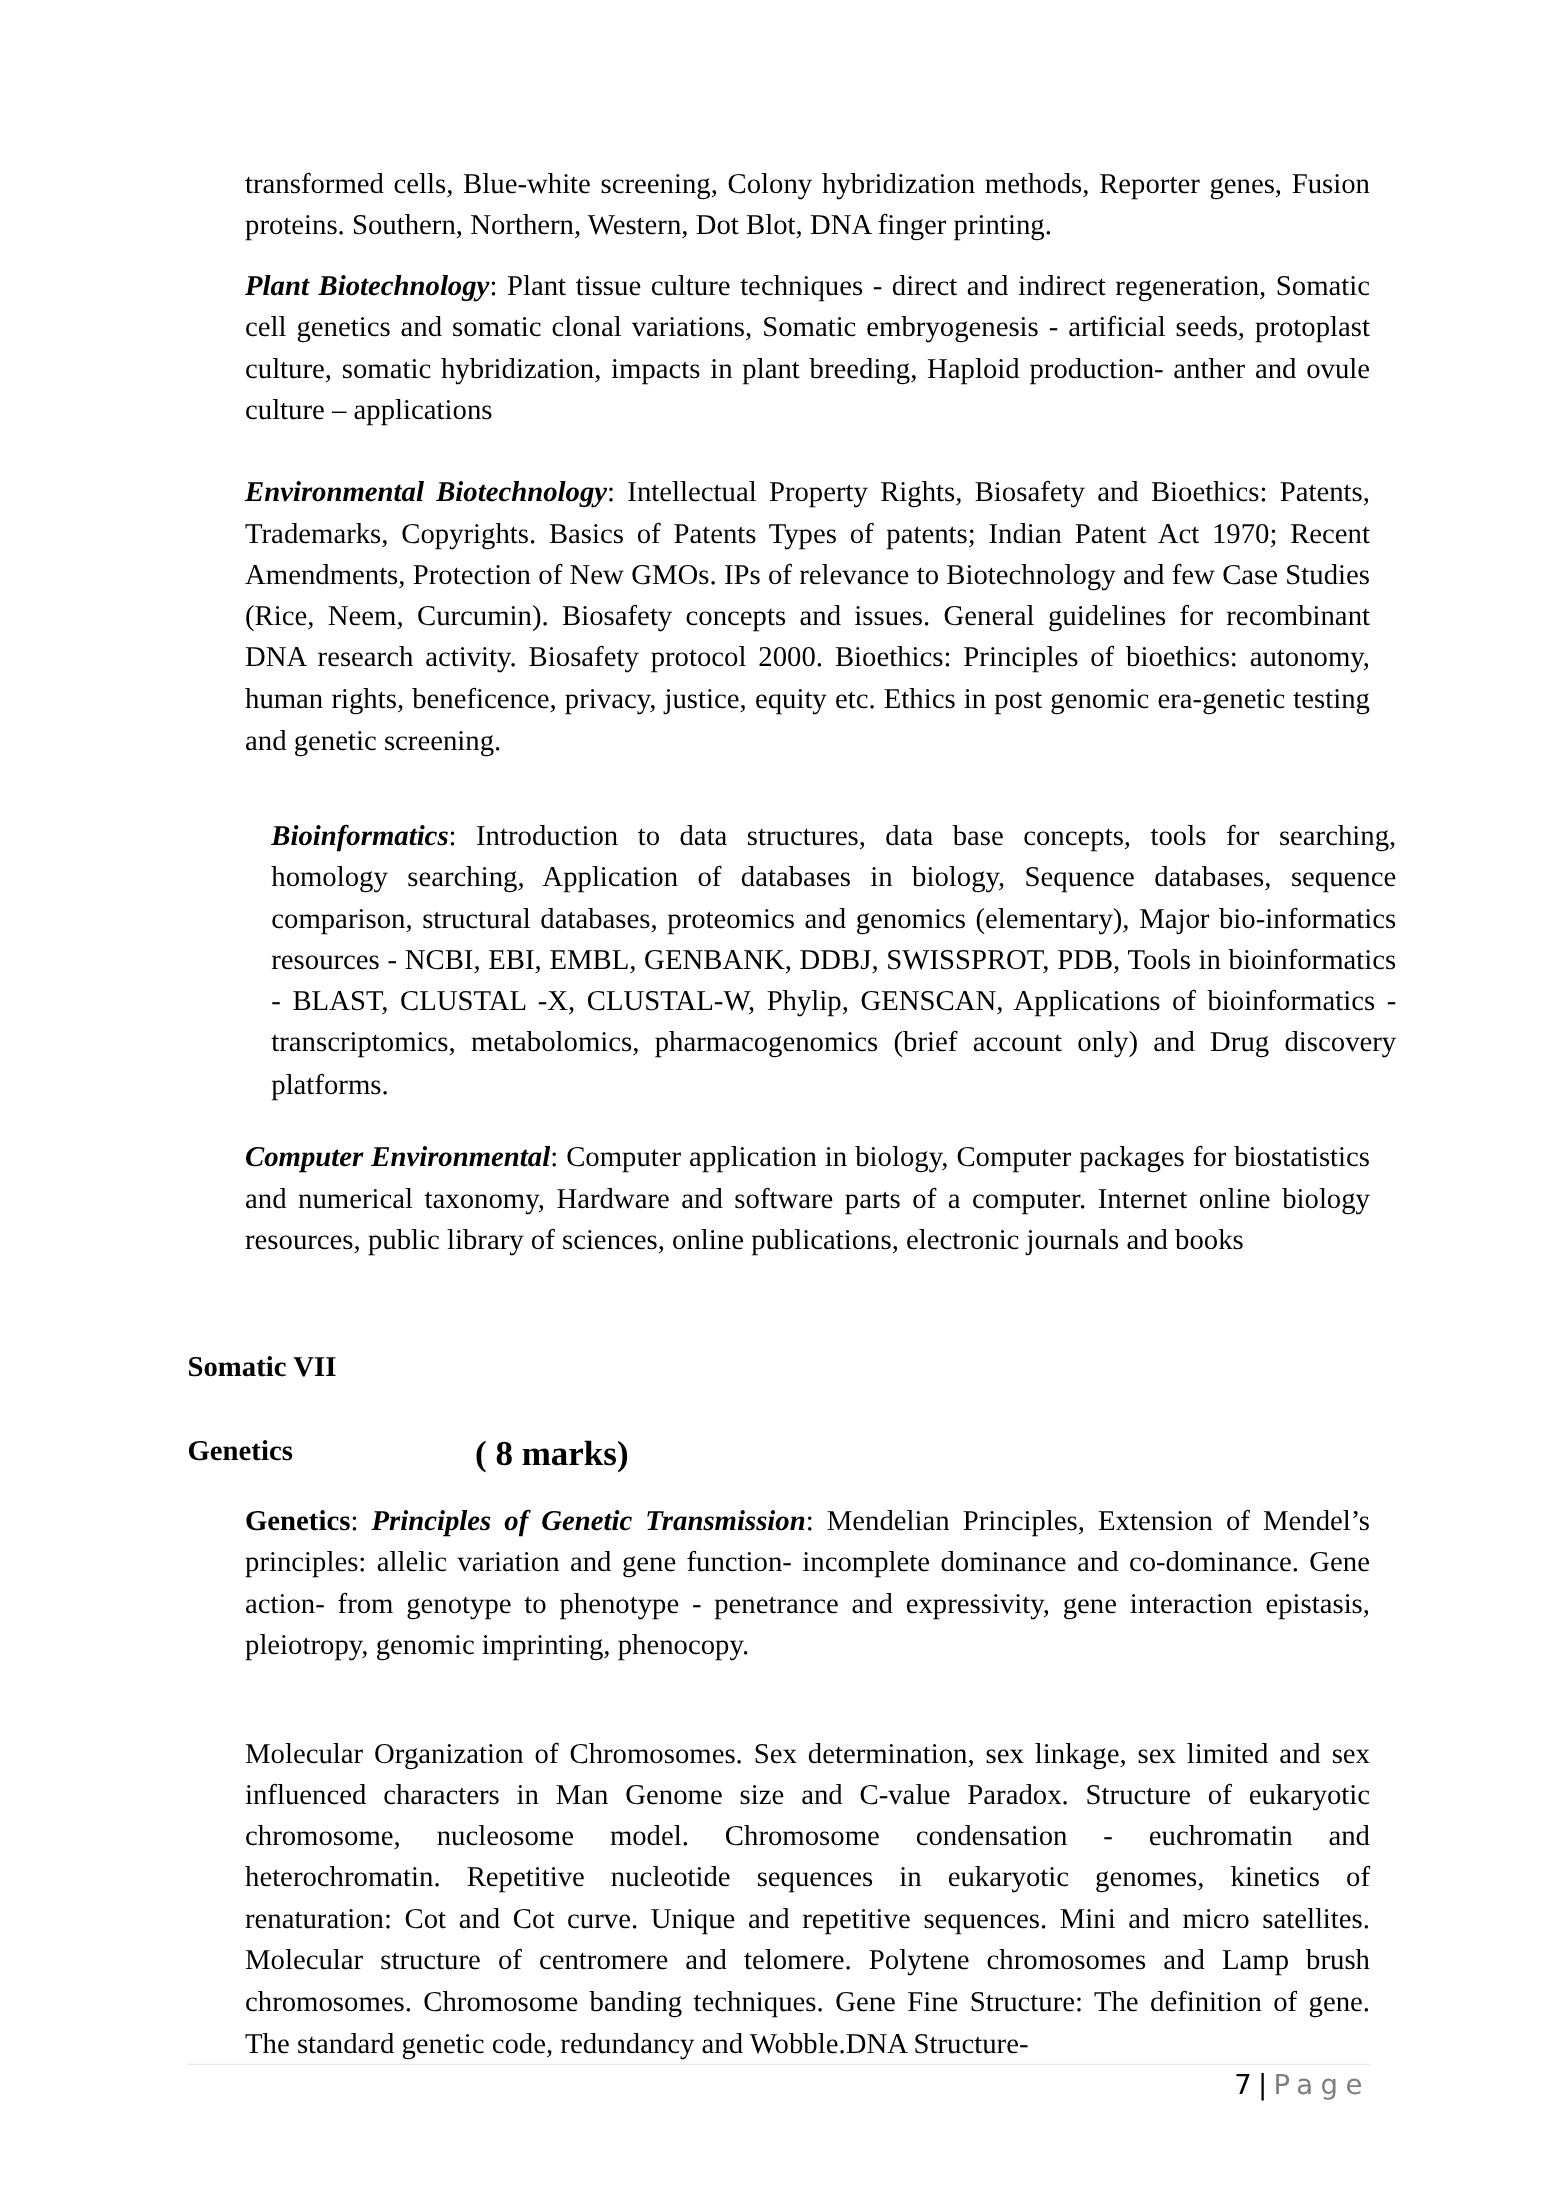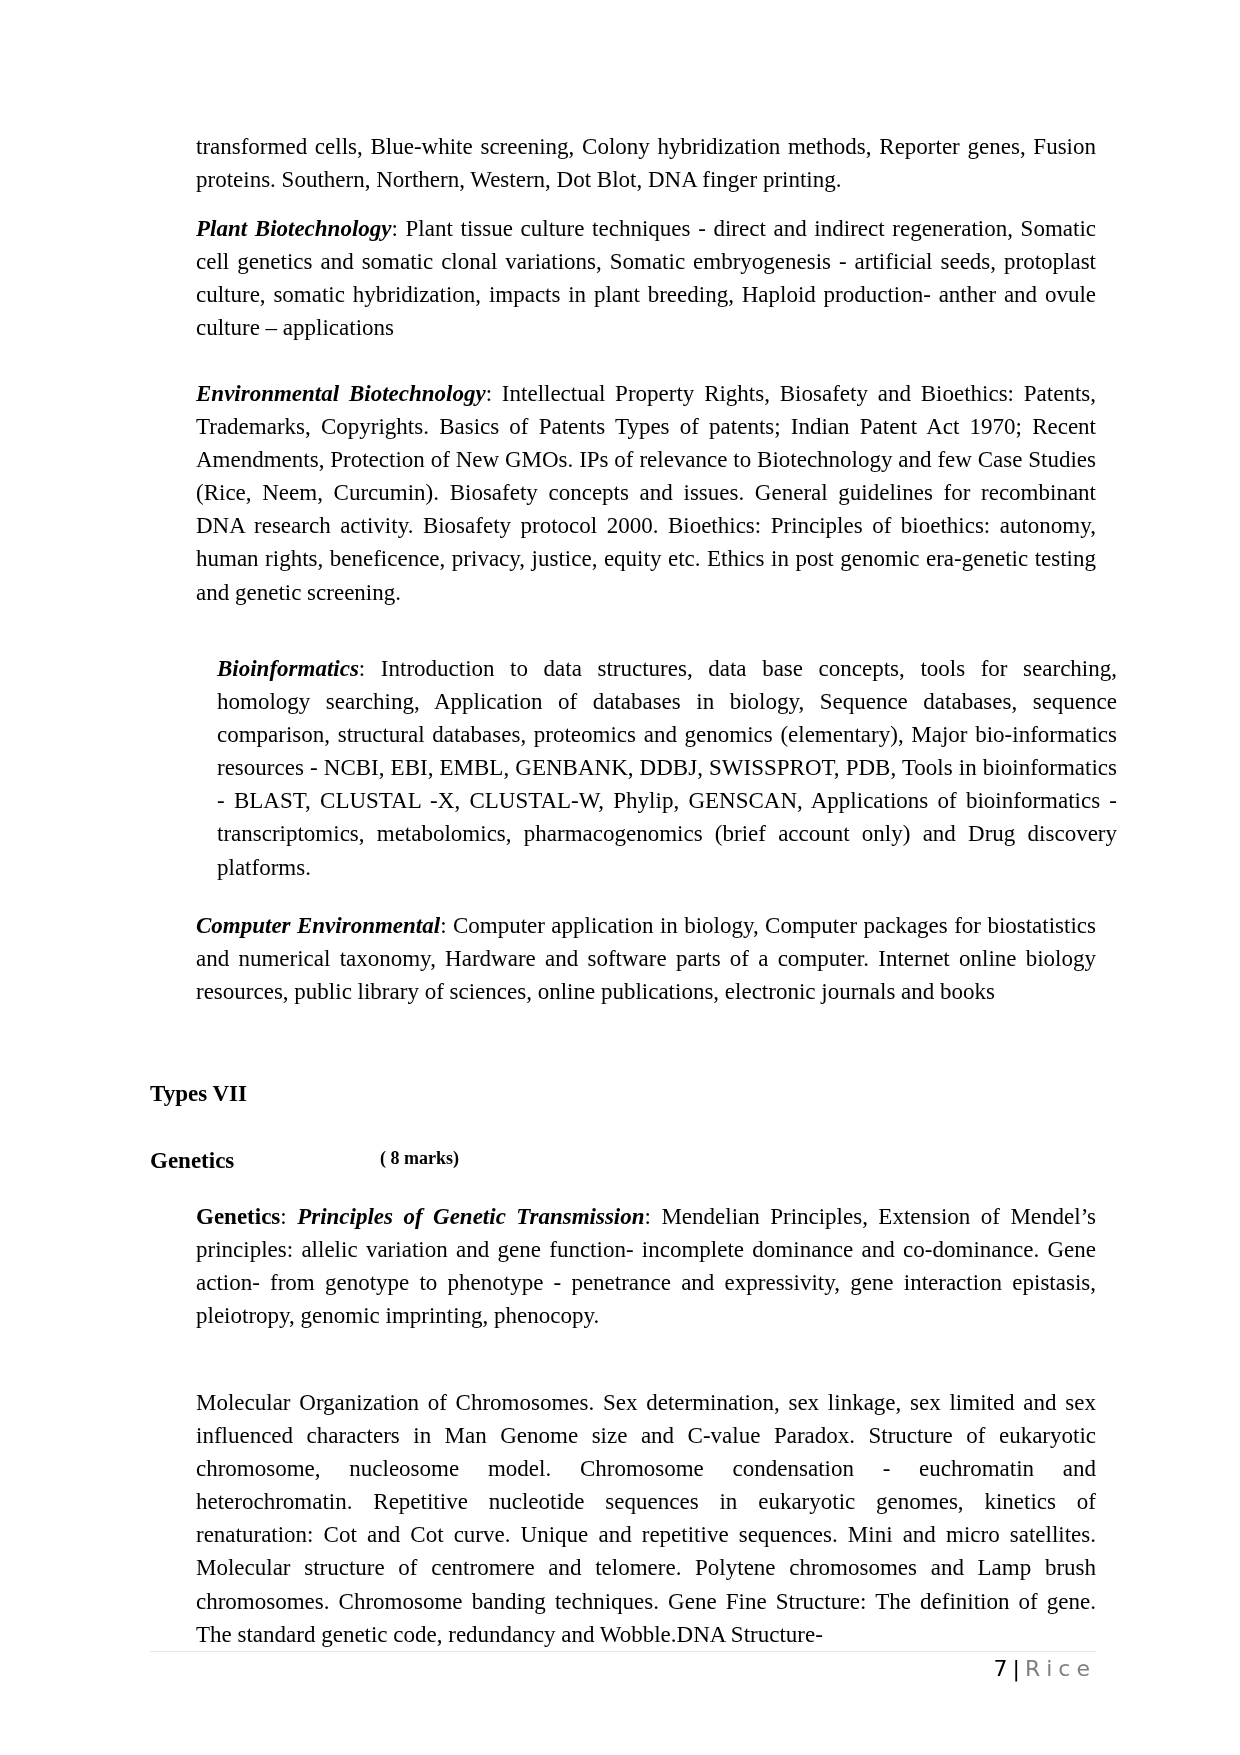--- a/index.html
+++ b/index.html
@@ -11,21 +11,21 @@
   .para {
     position: absolute; left: 196px; width: 900px;
     font-size: 23px; line-height: 33.1px; text-align: justify;
     margin: 0;
   }
   .para .lead-i { font-weight: bold; font-style: italic; }
   .para .lead-b { font-weight: bold; }
   .heading {
     position: absolute; left: 150px; font-size: 23px; font-weight: bold; margin: 0;
   }
-  .marks { position: absolute; left: 380px; font-size: 18px; font-weight: bold; }
+  .marks { position: absolute; left: 380px; font-size: 28px; font-weight: bold; }
   .footer-rule {
     position: absolute; left: 150px; top: 1651px; width: 946px; height: 1px; background: #e6e6e6;
   }
   .footer {
     position: absolute; right: 144px; top: 1656px; font-family: "DejaVu Sans", sans-serif;
     font-size: 22px; letter-spacing: 1px;
   }
   .footer .num { color: #000000; }
   .footer .sep { color: #000000; margin: 0 4px; }
   .footer .word { color: #7f7f7f; letter-spacing: 6px; }
@@ -48,32 +48,32 @@
   </p>
 
   <p class="para" style="top:652px;margin-left:21px;">
     <span class="lead-i">Bioinformatics</span><span>:</span><span> Introduction to data structures, data base concepts, tools for searching, homology searching, Application of databases in biology, Sequence databases, sequence comparison, structural databases, proteomics and genomics (elementary), Major bio-informatics resources - NCBI, EBI, EMBL, GENBANK, DDBJ, SWISSPROT, PDB, Tools in bioinformatics - BLAST, CLUSTAL -X, CLUSTAL-W, Phylip, GENSCAN, Applications of bioinformatics - transcriptomics, metabolomics, pharmacogenomics (brief account only) and Drug discovery platforms.</span>
   </p>
 
   <p class="para" style="top:909px;">
     <span class="lead-i">Computer Environmental</span><span>:</span><span> Computer application in biology, Computer packages for biostatistics and numerical taxonomy, Hardware and software parts of a computer. Internet online biology resources, public library of sciences, online publications, electronic journals and books</span>
   </p>
 
-  <p class="heading" style="top:1081px;">Types VII</p>
+  <p class="heading" style="top:1081px;">Somatic VII</p>
 
   <p class="heading" style="top:1148px;">Genetics</p>
   <span class="marks" style="top:1148px;">( 8 marks)</span>
 
   <p class="para" style="top:1200px;">
     <span class="lead-b">Genetics</span><span>: </span><span class="lead-i">Principles of Genetic Transmission</span><span>:</span><span> Mendelian Principles, Extension of Mendel’s principles: allelic variation and gene function- incomplete dominance and co-dominance. Gene action- from genotype to phenotype - penetrance and expressivity, gene interaction epistasis, pleiotropy, genomic imprinting, phenocopy.</span>
   </p>
 
   <p class="para" style="top:1386px;">
     <span>Molecular Organization of Chromosomes. Sex determination, sex linkage, sex limited and sex influenced characters in Man Genome size and C-value Paradox. Structure of eukaryotic chromosome, nucleosome model. Chromosome condensation - euchromatin and heterochromatin. Repetitive nucleotide sequences in eukaryotic genomes, kinetics of renaturation: Cot and Cot curve. Unique and repetitive sequences. Mini and micro satellites. Molecular structure of centromere and telomere. Polytene chromosomes and Lamp brush chromosomes. Chromosome banding techniques. Gene Fine Structure: The definition of gene. The standard genetic code, redundancy and Wobble.DNA Structure-</span>
   </p>
 
   <div class="footer-rule"></div>
 
   <div class="footer">
-    <span class="num">7</span><span class="sep">|</span><span class="word">Rice</span>
+    <span class="num">7</span><span class="sep">|</span><span class="word">Page</span>
   </div>
 
 </div>
 
 </body></html>

